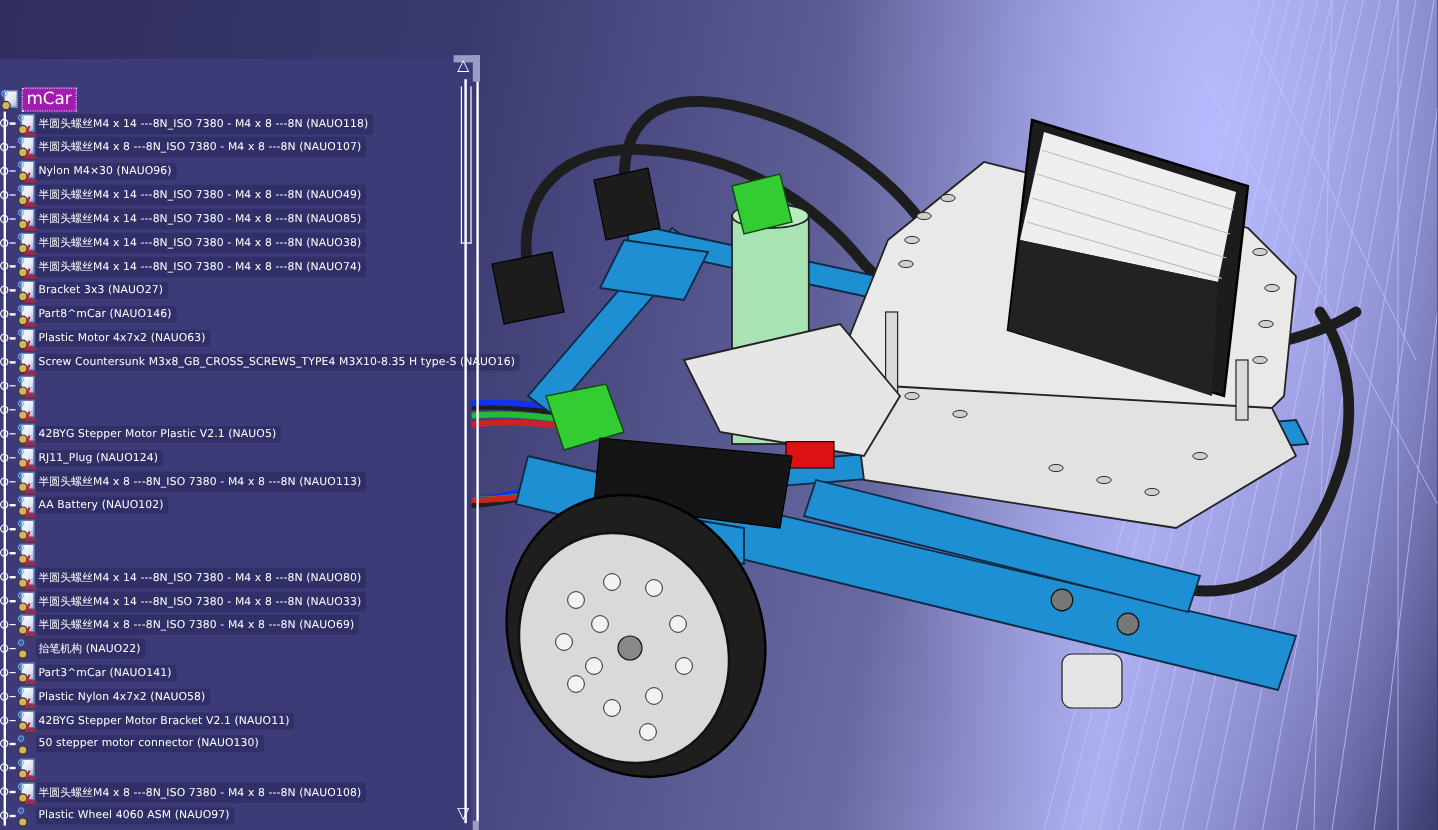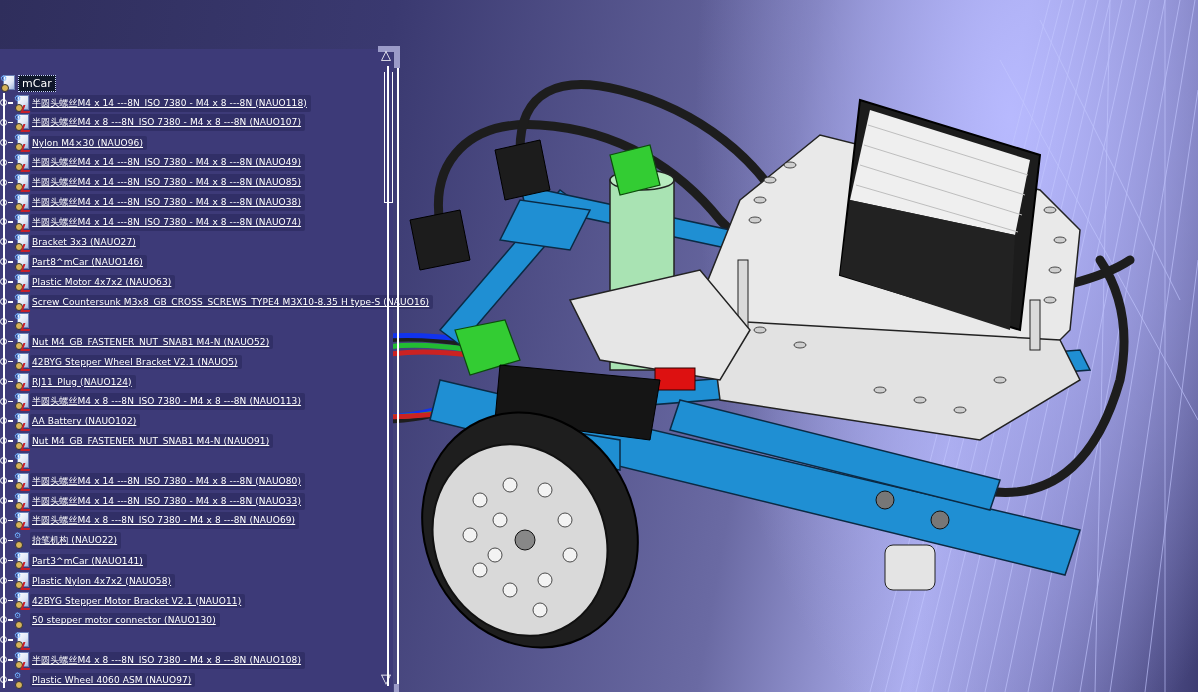--- a/index.html
+++ b/index.html
@@ -55,24 +55,24 @@
     position:absolute; left:1px; top:9px; width:6px; height:6px; border-radius:50%;
     background:#d7b45a; border:1px solid #333;
   }
   .part-icon .red {
     position:absolute; left:8px; top:10px; width:7px; height:6px;
     border-left:2px solid #c8202a; border-bottom:2px solid #c8202a; transform:skewX(-20deg);
   }
   .prod-icon .doc { display:none; }
   .label {
     color:#ffffff; font-size:9px; white-space:nowrap; padding:2px 4px 2px 2px;
-    background:rgba(40,38,90,0.55); border-radius:2px; letter-spacing:0.1px;text-decoration:underline;
+    background:rgba(40,38,90,0.55); border-radius:2px; letter-spacing:0.1px;
   }
   .root-label {
-    color:#fff; font-size:11px; background:#0f172a; padding:1px 3px; margin-left:2px;
+    color:#fff; font-size:14px; background:#a21caf; padding:1px 3px; margin-left:2px;
     border:1px dotted #c8d2ff;
   }
 
   #scrollbar {
     position:absolute; left:378px; top:46px; width:22px; height:646px;
   }
   #scroll-corner {
     position:absolute; left:0; top:0; width:22px; height:6px; background:#9b9bc8;
   }
   #scroll-corner-v {
@@ -398,34 +398,33 @@
         <span class="connector">
           <span class="circle"></span>
           <span class="dash"></span>
         </span>
         <span class="part-icon">
           <span class="doc"></span>
           <span class="gear">⚙</span>
           <span class="badge"></span>
           <span class="red"></span>
         </span>
-        <span class="label">Nut M4_GB_FASTENER_NUT_SNAB1 M4-N (NAUO52)</span>
       </div>
       <div class="row" style="top: 282.7px;">
         <span class="connector">
           <span class="circle"></span>
           <span class="dash"></span>
         </span>
         <span class="part-icon">
           <span class="doc"></span>
           <span class="gear">⚙</span>
           <span class="badge"></span>
           <span class="red"></span>
         </span>
-        <span class="label">42BYG Stepper Wheel Bracket V2.1 (NAUO5)</span>
+        <span class="label">42BYG Stepper Motor Plastic V2.1 (NAUO5)</span>
       </div>
       <div class="row" style="top: 302.6px;">
         <span class="connector">
           <span class="circle"></span>
           <span class="dash"></span>
         </span>
         <span class="part-icon">
           <span class="doc"></span>
           <span class="gear">⚙</span>
           <span class="badge"></span>
@@ -463,21 +462,20 @@
         <span class="connector">
           <span class="circle"></span>
           <span class="dash"></span>
         </span>
         <span class="part-icon">
           <span class="doc"></span>
           <span class="gear">⚙</span>
           <span class="badge"></span>
           <span class="red"></span>
         </span>
-        <span class="label">Nut M4_GB_FASTENER_NUT_SNAB1 M4-N (NAUO91)</span>
       </div>
       <div class="row" style="top: 382.2px;">
         <span class="connector">
           <span class="circle"></span>
           <span class="dash"></span>
         </span>
         <span class="part-icon">
           <span class="doc"></span>
           <span class="gear">⚙</span>
           <span class="badge"></span>

